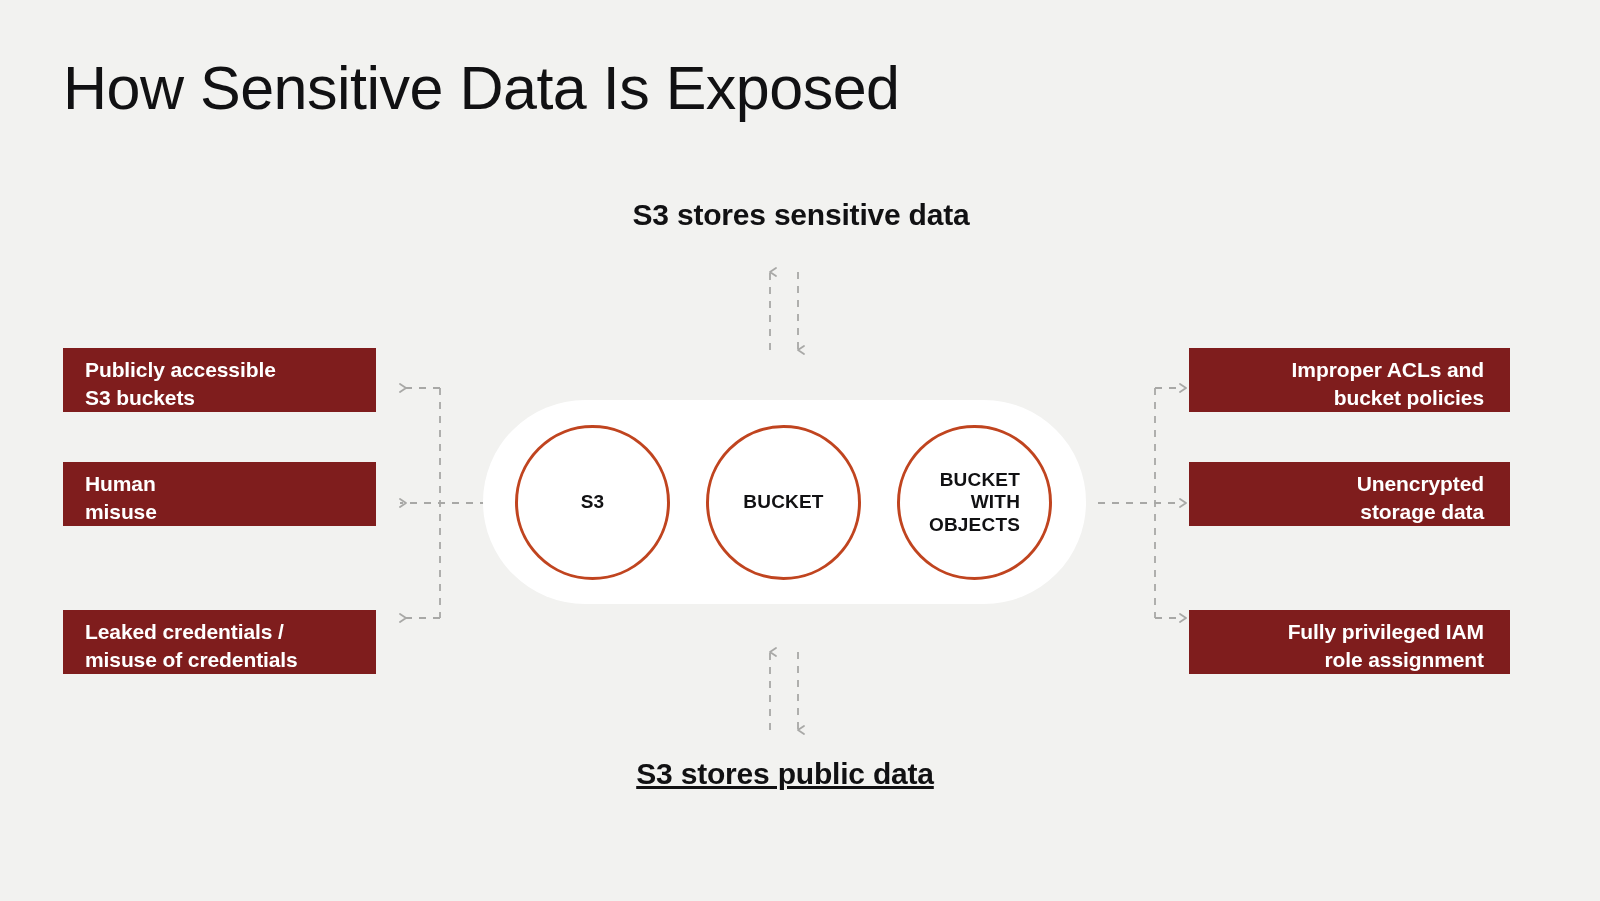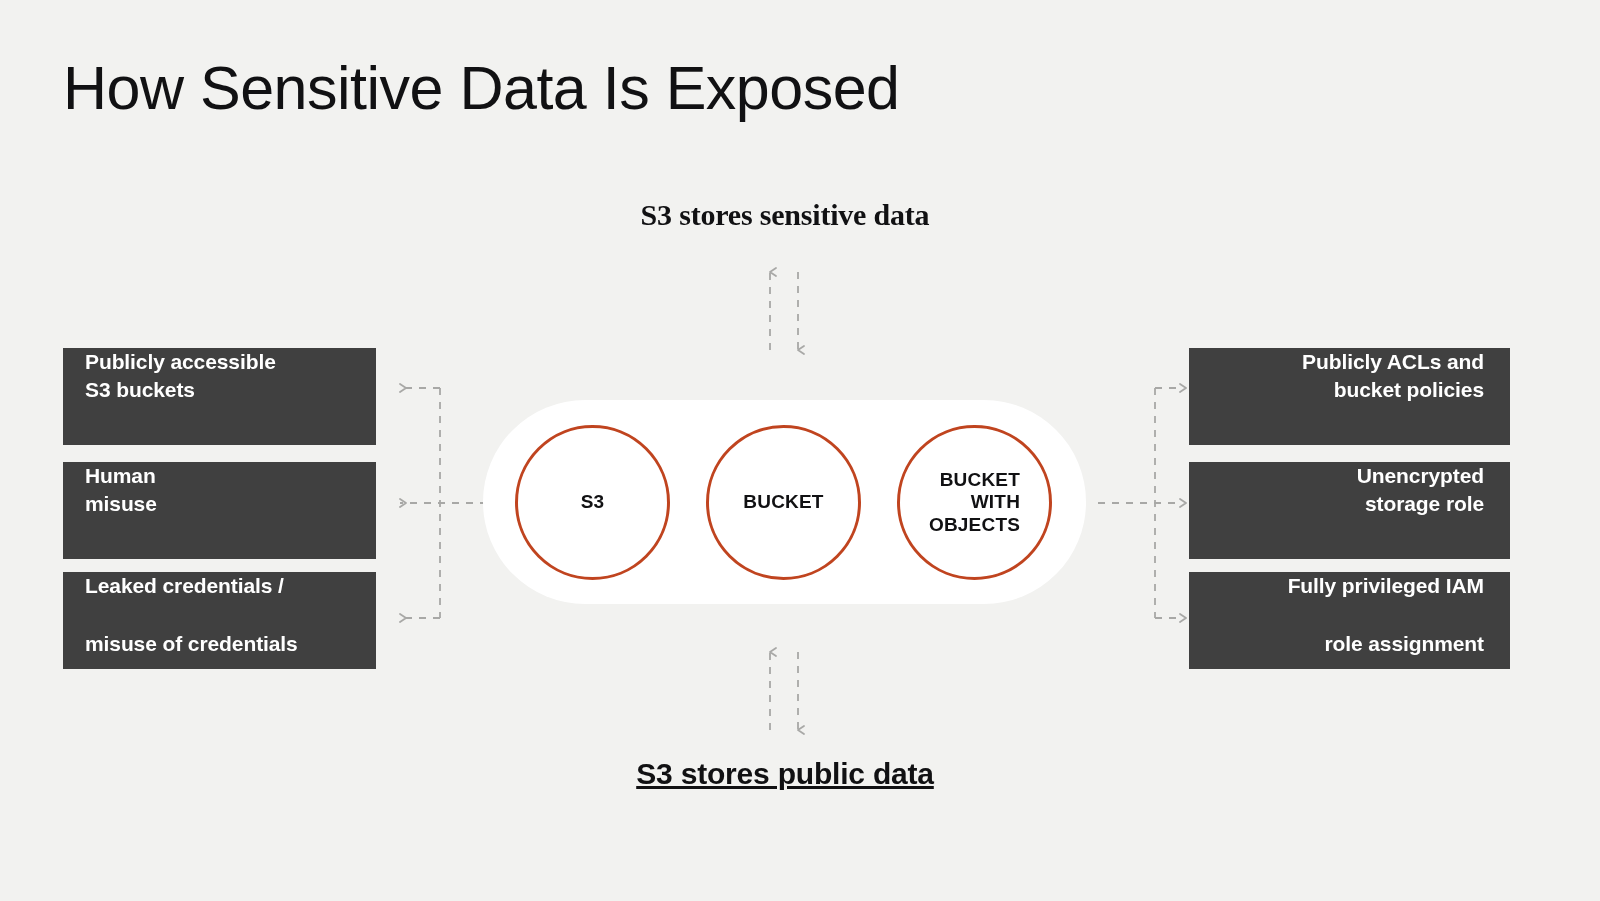--- a/index.html
+++ b/index.html
@@ -40,24 +40,23 @@
   .caption {
     position: absolute;
     font-size: 30px;
     font-weight: 700;
     color: #111113;
     letter-spacing: -0.2px;
     white-space: nowrap;
     text-align: center;
   }
   .caption-top {
-    left: 0;
+    left: 16px;
     width: 1570px;
     top: 198px;
-    font-family: Liberation Serif, serif;
   }
   .caption-bottom {
     left: 0;
     width: 1570px;
     top: 757px;
     text-decoration: underline;
   }
 
   
   .pill {
@@ -91,25 +90,25 @@
     line-height: 1.18;
     letter-spacing: 0.2px;
   }
   .circle-0 { left: 515px; }
   .circle-1 { left: 706px; }
   .circle-2 { left: 897px; }
 
   
   .box {
     position: absolute;
-    height: 97px;
-    background: #404040;
+    height: 64px;
+    background: #7f1d1d;
     display: flex;
     flex-direction: column;
-    justify-content: flex-start;
+    justify-content: flex-end;
     box-sizing: border-box;
   }
   .box .line {
     color: #ffffff;
     font-size: 21px;
     font-weight: 700;
     line-height: 1.33;
     letter-spacing: -0.1px;
     white-space: nowrap;
   }
@@ -124,21 +123,21 @@
   .box-right {
     left: 1189px;
     width: 321px;
     padding-right: 26px;
     align-items: flex-end;
     text-align: right;
   }
 
   .row-0 { top: 348px; }
   .row-1 { top: 462px; }
-  .row-2 { top: 572px; gap: 30px; }
+  .row-2 { top: 610px; }
 
   
   .connectors {
     position: absolute;
     left: 0;
     top: 0;
     width: 1600px;
     height: 901px;
     pointer-events: none;
   }
@@ -221,27 +220,27 @@
     <div class="line">Human</div>
     <div class="line">misuse</div>
   </div>
 
   <div class="box box-left row-2">
     <div class="line">Leaked credentials /</div>
     <div class="line">misuse of credentials</div>
   </div>
 
   <div class="box box-right row-0">
-    <div class="line">Publicly ACLs and</div>
+    <div class="line">Improper ACLs and</div>
     <div class="line">bucket policies</div>
   </div>
 
   <div class="box box-right row-1">
     <div class="line">Unencrypted</div>
-    <div class="line">storage role</div>
+    <div class="line">storage data</div>
   </div>
 
   <div class="box box-right row-2">
     <div class="line">Fully privileged IAM</div>
     <div class="line">role assignment</div>
   </div>
 
   <div class="caption caption-bottom">S3 stores public data</div>
 
 </div>

